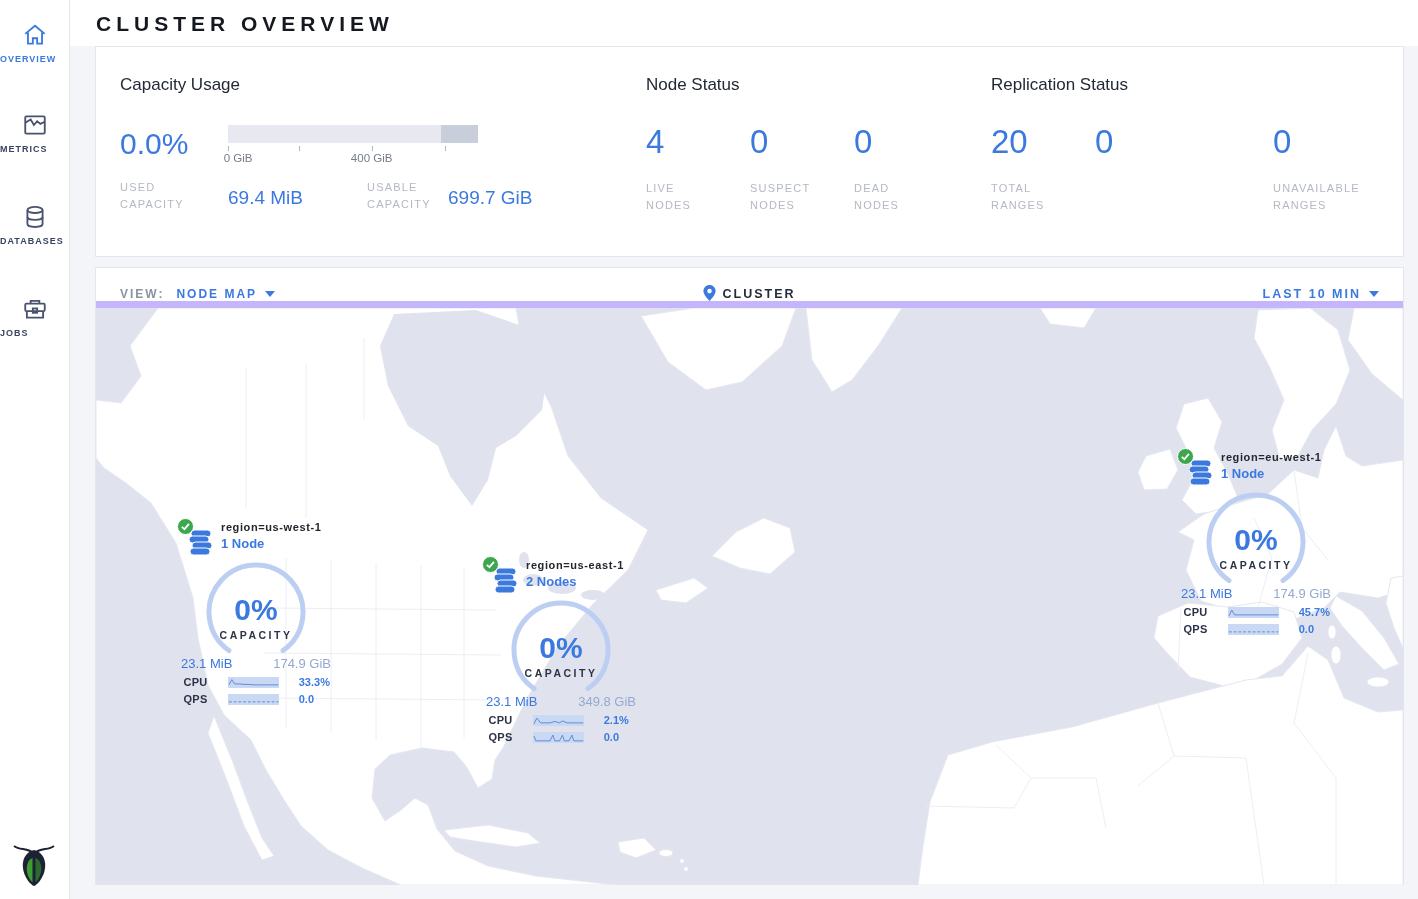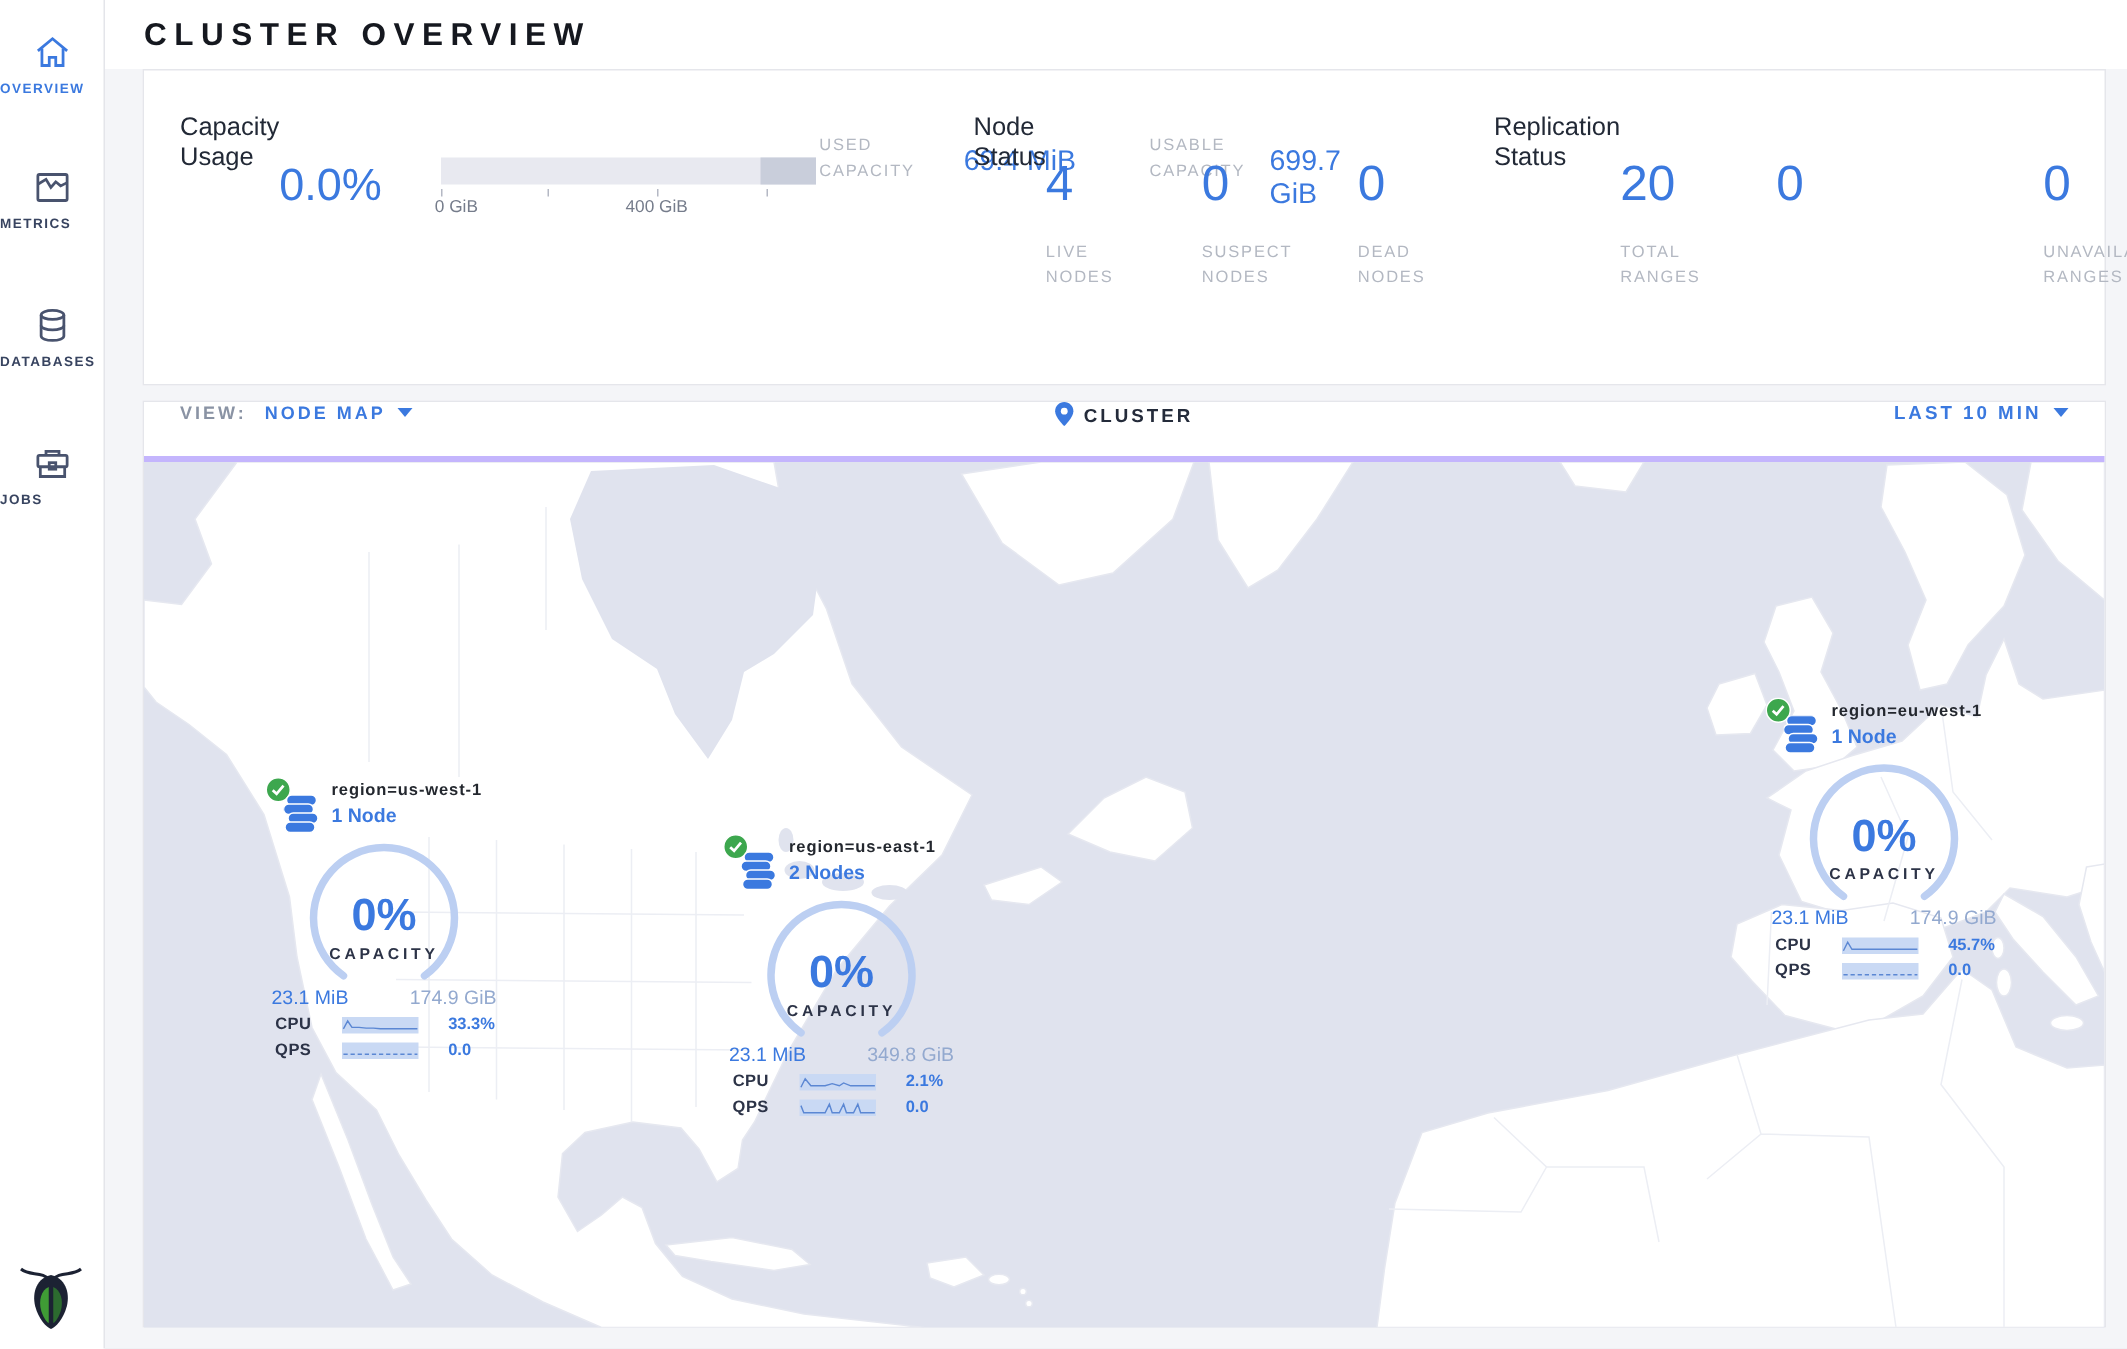--- a/index.html
+++ b/index.html
@@ -20,21 +20,21 @@
   
   .content { position:absolute; left:70px; top:0; width:1348px; height:899px; }
   .page-title { background:#ffffff; padding:12px 0 10px 26px; font-size:21px;
     font-weight:bold; letter-spacing:5px; color:#15181f; }
 
   .panel { background:#fff; border:1px solid #e5e6eb; margin:0 14px 0 25px; }
 
   
   .summary { display:flex; padding:28px 0 30px 24px; height:211px; }
   .sec-title { font-size:17px; font-weight:500; color:#222936; }
-  .sec { display:flex; }
+  .sec { display:flex; flex-direction:column; }
   .sec-cap   { width:529px; }
   .sec-node  { width:347px; }
   .sec-repl  { flex:1; }
   .sec-body  { margin-top:30px; display:flex; }
 
   .big-num { font-size:33px; color:#3b79df; line-height:1; }
   .cap-pct { width:108px; font-size:30px; color:#3b79df; line-height:1; padding-top:4px; }
 
   .bar-wrap { width:252px; }
   .bar { position:relative; width:250px; height:18px; background:#e8e9f0; }
@@ -46,22 +46,22 @@
 
   .cap-values { display:flex; margin-top:14px; align-items:flex-start; }
   .mini-lbl { font-size:11px; letter-spacing:1.2px; color:#b3b8c2; line-height:1.55; }
   .cap-val { font-size:19px; color:#3b79df; margin-top:8px; }
 
   .stat-col .mini-lbl { margin-top:22px; }
   .stat-col { padding-right:8px; }
 
   
   .map-panel { margin-top:10px; height:618px; position:relative; }
-  .viewbar { height:40px; border-bottom:4px solid #c4b5fd; display:flex;
-    align-items:flex-start; padding:0 24px; background:#fff; position:relative; }
+  .viewbar { height:40px; border-bottom:7px solid #c4b5fd; display:flex;
+    align-items:flex-end; padding:0 24px; background:#fff; position:relative; }
   .vb-left { display:flex; align-items:center; font-size:12px; letter-spacing:2px; }
   .vb-view { color:#8a93a4; font-weight:bold; }
   .vb-sel { color:#3b79df; font-weight:bold; margin-left:12px; cursor:pointer;
     display:flex; align-items:center; }
   .caret { display:inline-block; width:0; height:0; border-left:5px solid transparent;
     border-right:5px solid transparent; border-top:6px solid #3b79df; margin-left:8px; }
   .vb-center { position:absolute; left:0; right:0; text-align:center; font-size:12.5px;
     font-weight:bold; letter-spacing:2px; color:#242b3a; pointer-events:none; }
   .vb-center svg { vertical-align:-3px; margin-right:6px; }
   .vb-right { margin-left:auto; font-size:12.5px; font-weight:bold; letter-spacing:2px;
@@ -401,21 +401,21 @@
         </div>
         <div class="m-row">
           <span class="rl">QPS</span>
           <svg class="spark" width="54" height="11" viewBox="0 0 54 11">
               <polyline fill="none" stroke="#5b87d3" stroke-width="1" points="1,4 3,9 8,9 13,9 18,9 21,3 23,9 28,9 31,3 33,9 38,9 41,3 43,9 48,9 53,9"></polyline>
             </svg>
           <span class="rv">0.0</span>
         </div>
       </div>
 
-      <div class="marker" style="left:1085px; top:159px">
+      <div class="marker" style="left:1085px; top:142px">
         <div class="m-head">
           <span class="m-check">
             <svg width="17" height="17" viewBox="0 0 17 17">
                 <circle cx="8.5" cy="8.5" r="8" fill="#3da74e" stroke="#fff" stroke-width="1"></circle>
                 <path d="M4.8 8.8 L7.4 11.2 L12 5.8" stroke="#fff" stroke-width="1.8" fill="none"></path>
               </svg>
           </span>
           <span class="m-db">
             <svg width="24" height="26" viewBox="0 0 24 26">
                 <g fill="#3b79df" stroke="#fff" stroke-width="1">

